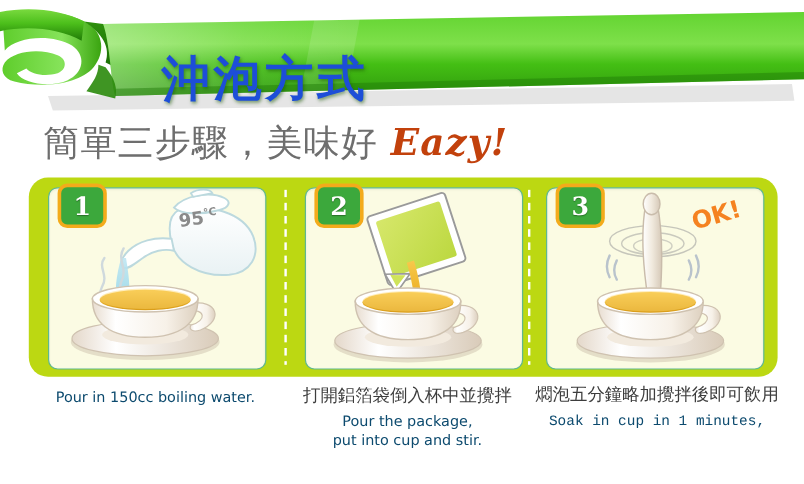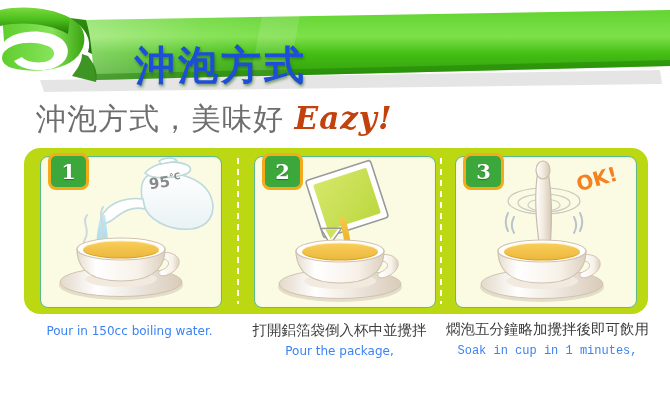--- a/index.html
+++ b/index.html
@@ -84,21 +84,21 @@
     transform:rotate(-16deg);white-space:nowrap;
     font-family:"DejaVu Sans","Liberation Sans",sans-serif;
   }
 
   
   .cap{position:absolute;top:320px;width:215px;text-align:center;}
   .cap.c1{left:22px;}
   .cap.c2{left:232px;}
   .cap.c3{left:430px;width:235px;font-family:Liberation Mono, monospace;}
   .cap-zh{font-size:14.5px;color:#3d3d3d;line-height:20px;white-space:nowrap;}
-  .cap-en{font-size:12px;color:#3b82f6;line-height:16px;margin-top:3px;}
+  .cap-en{font-size:12px;color:#0c4a6e;line-height:16px;margin-top:3px;}
 </style>
 </head>
 <body>
 
 <div id="page">
 
   <div class="ribbon-wrap">
     <svg class="ribbon-svg" width="670" height="92" viewBox="0 0 670 92">
       <defs>
         <linearGradient id="gMain" x1="0" y1="0" x2="0" y2="1">
@@ -148,21 +148,21 @@
       <path d="M262 12 L 300 11 L 288 75 L 250 76 Z" fill="#ffffff" opacity=".12"></path>
 
       <path d="M96 70 L 670 56 L 670 62 L 96 76 Z" fill="#1f7a06" opacity=".45"></path>
 
       <path d="M88 52 C 96 62, 98 70, 96 78 L 72 72 C 78 64, 82 58, 82 50 Z" fill="#2a8a0b" opacity=".9"></path>
     </svg>
     <div class="ribbon-title">沖泡方式</div>
   </div>
 
   <div class="subtitle">
-    <span>沖泡方式，美味好</span>
+    <span>簡單三步驟，美味好</span>
     <span class="em">Eazy!</span>
   </div>
 
   <div class="band"></div>
   <div class="dash d1"></div>
   <div class="dash d2"></div>
 
   <div class="panel p1">
     <svg class="art" viewBox="0 0 180 150">
       <defs>
@@ -303,19 +303,20 @@
     <div class="ok-label">OK!</div>
   </div>
   <div class="badge b3">3</div>
 
   <div class="cap c1">
     <div class="cap-en">Pour in 150cc boiling water.</div>
   </div>
   <div class="cap c2">
     <div class="cap-zh">打開鋁箔袋倒入杯中並攪拌</div>
     <div class="cap-en">Pour the package,</div>
+    <div class="cap-en" style="margin-top:0">put into cup and stir.</div>
   </div>
   <div class="cap c3">
     <div class="cap-zh">燜泡五分鐘略加攪拌後即可飲用</div>
     <div class="cap-en">Soak in cup in 1 minutes,</div>
   </div>
 
 </div>
 
 </body></html>

